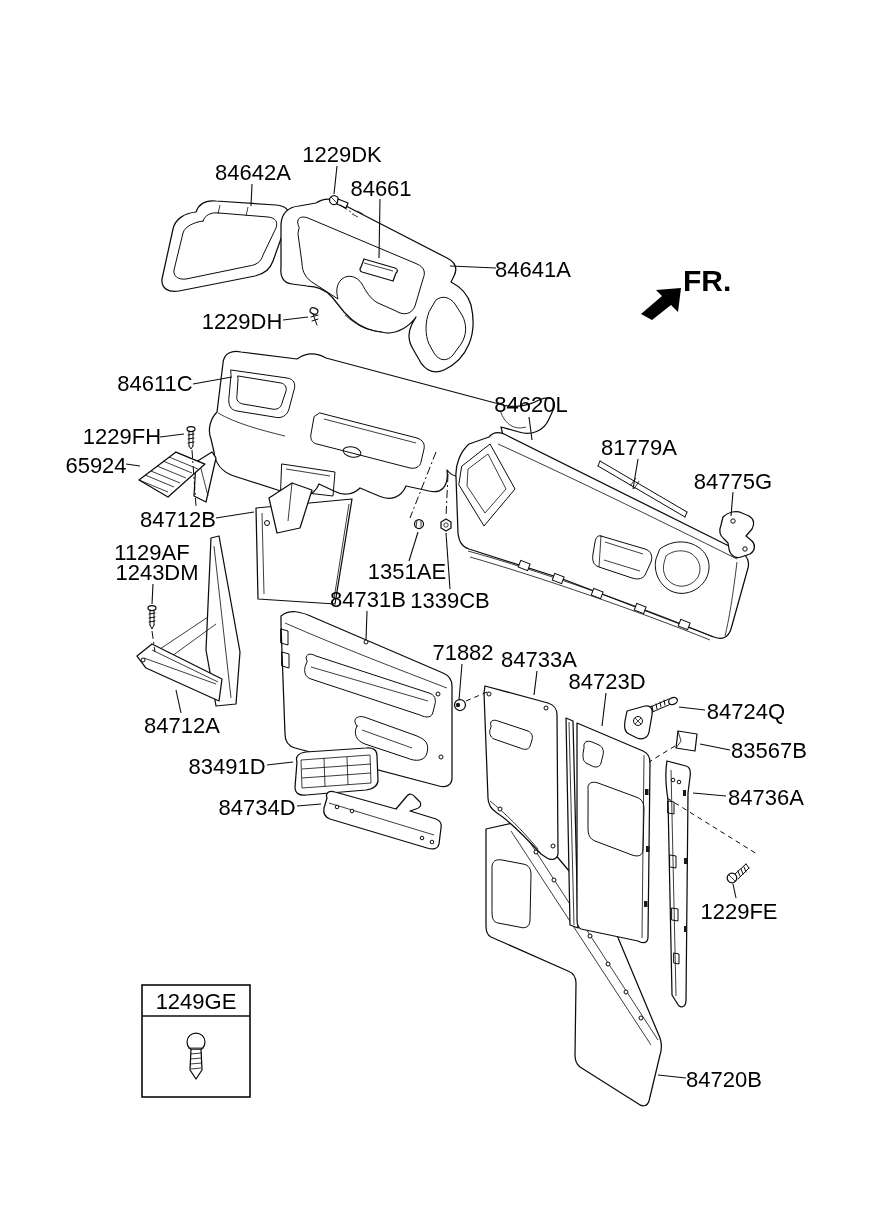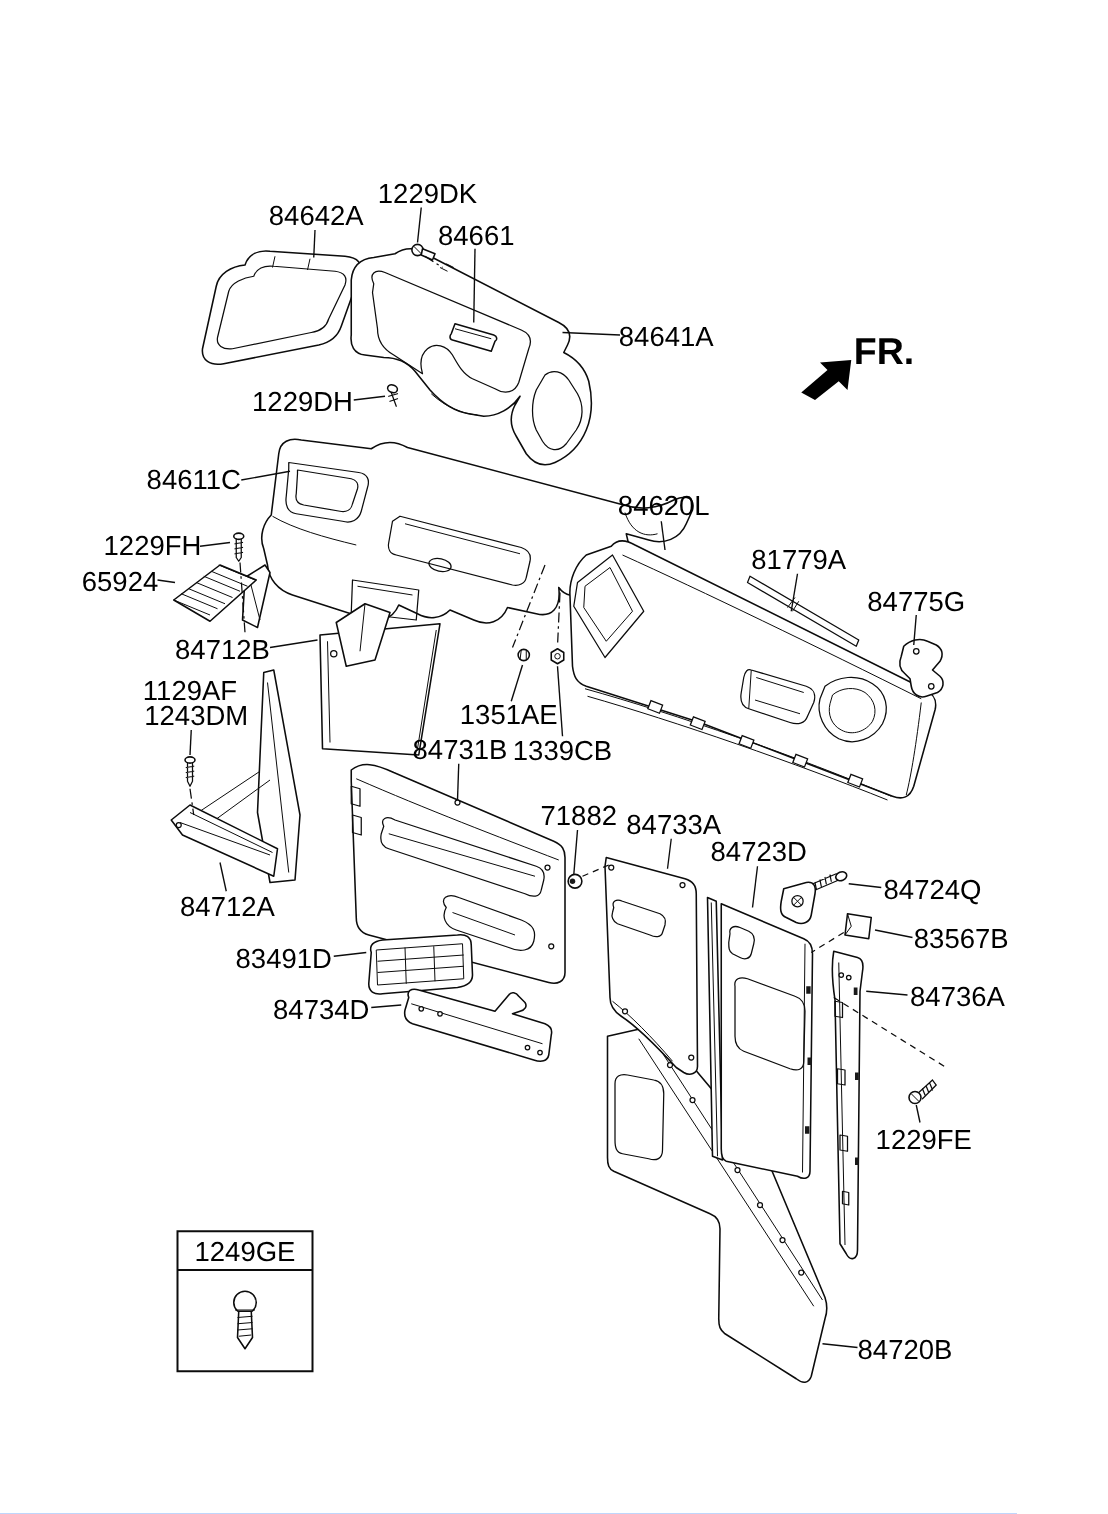--- a/index.html
+++ b/index.html
@@ -1,16 +1,16 @@
 <!DOCTYPE html>
 <html><head>
 <meta charset="utf-8">
 <style>
   html,body{margin:0;padding:0;background:#fff;}
-  .stage{position:relative;width:886px;height:1211px;background:#3b82f6;overflow:hidden;
+  .stage{position:relative;width:886px;height:1211px;background:#e5e5e5;overflow:hidden;
          font-family:"Liberation Sans", sans-serif;}
   svg{display:block}
   .part{fill:#ffffff;stroke:#0c0c0c;stroke-width:1.25;stroke-linejoin:round;stroke-linecap:round;}
   .detail{fill:none;stroke:#0c0c0c;stroke-width:1;stroke-linejoin:round;stroke-linecap:round;}
   .thin{fill:none;stroke:#0c0c0c;stroke-width:.8;}
   .darkmark{fill:#1a1a1a;stroke:none;}
   .hole{fill:#fff;stroke:#0c0c0c;stroke-width:1;}
   .leader{fill:none;stroke:#0c0c0c;stroke-width:1.1;}
   .construction{fill:none;stroke:#0c0c0c;stroke-width:1;stroke-dasharray:8 3 2 3;}
   .dashed{fill:none;stroke:#0c0c0c;stroke-width:1;stroke-dasharray:5 4;}

